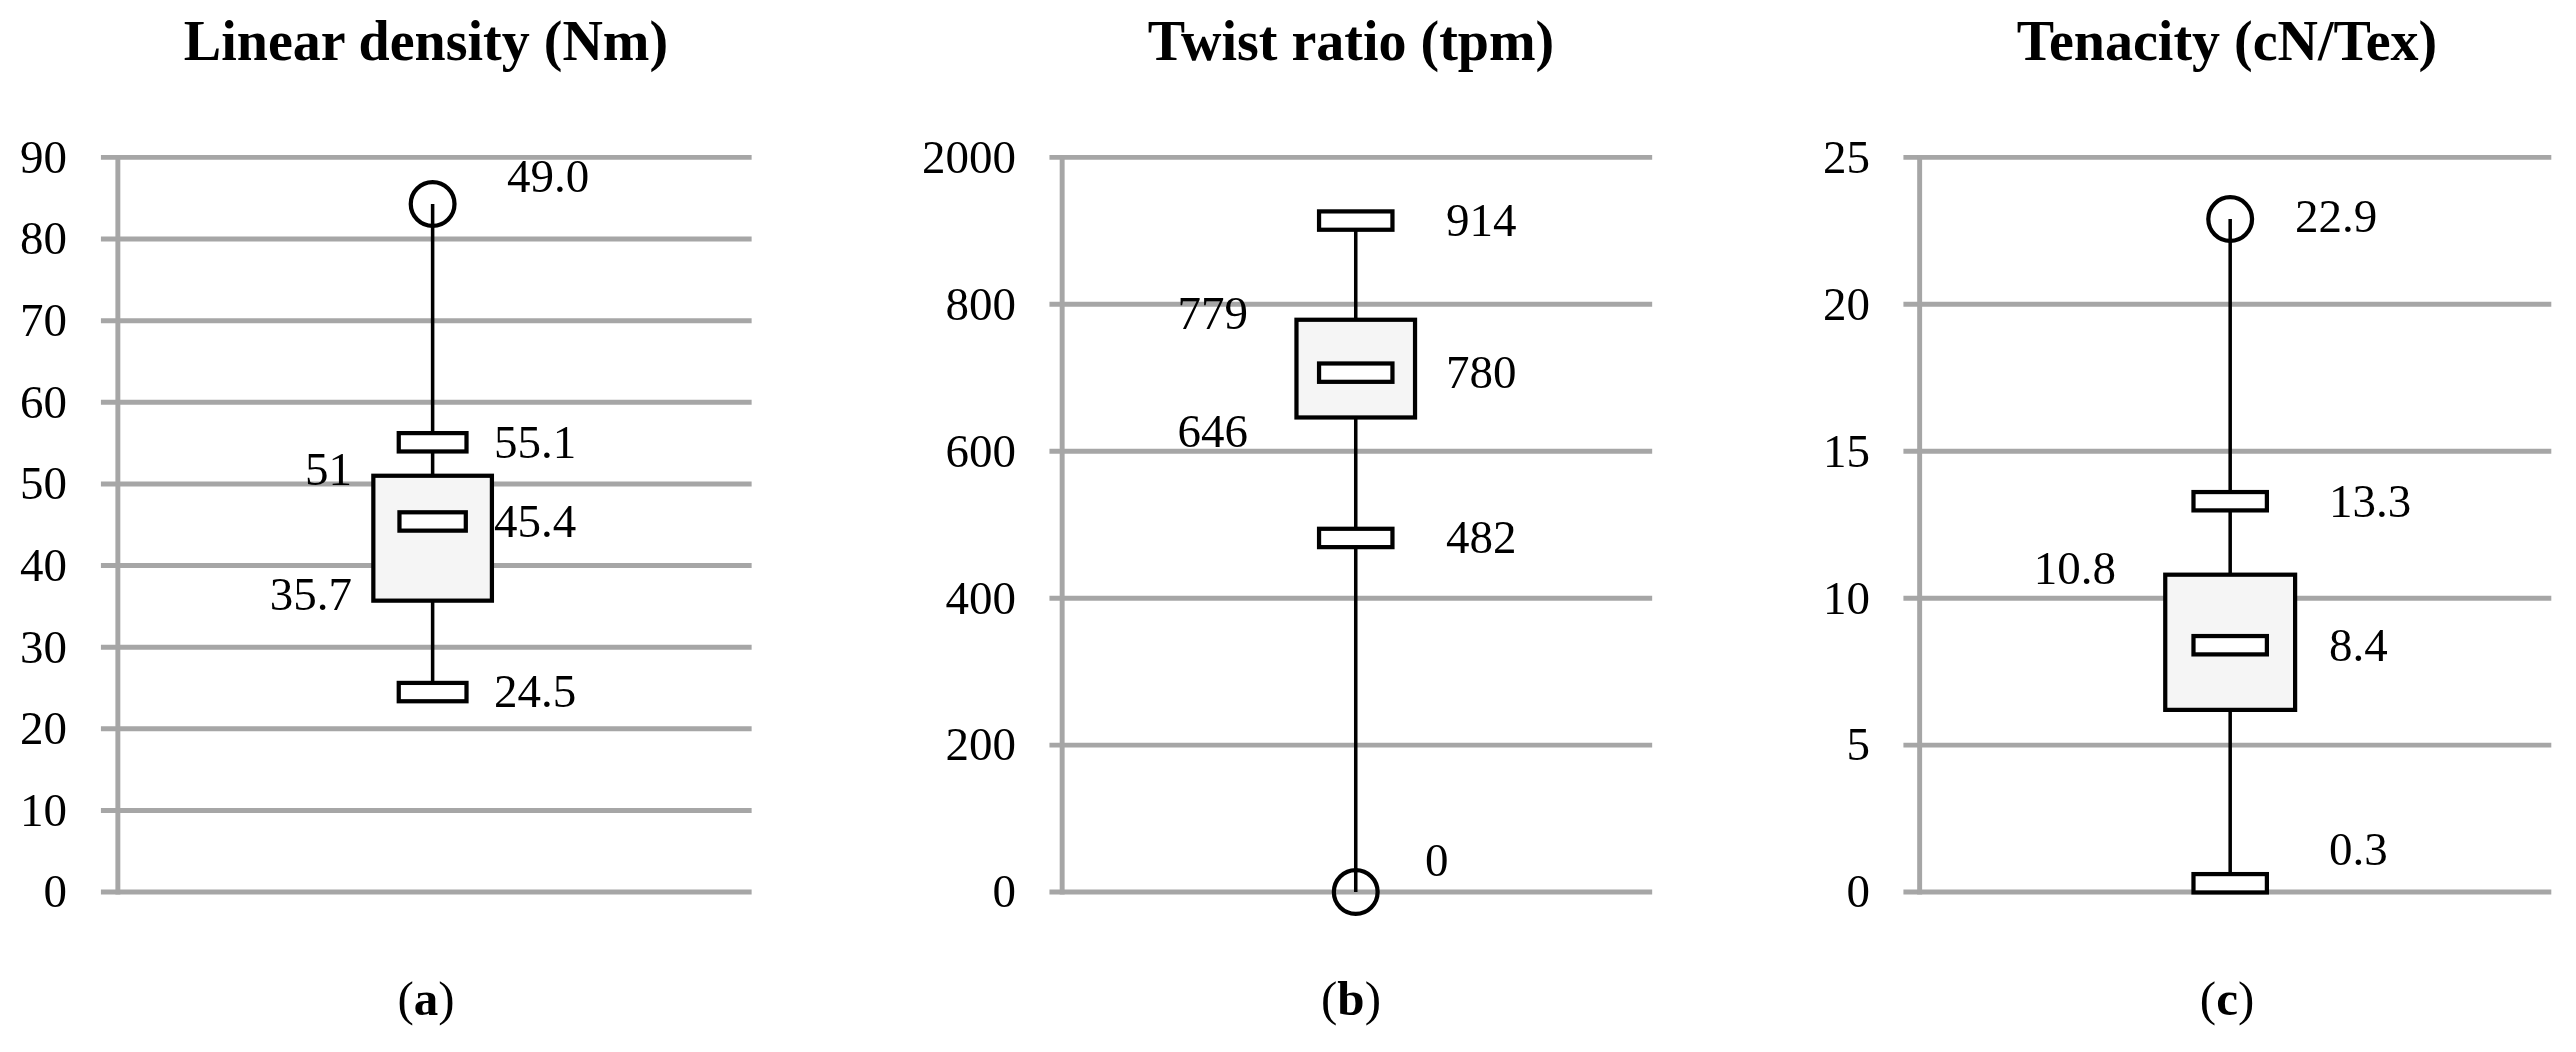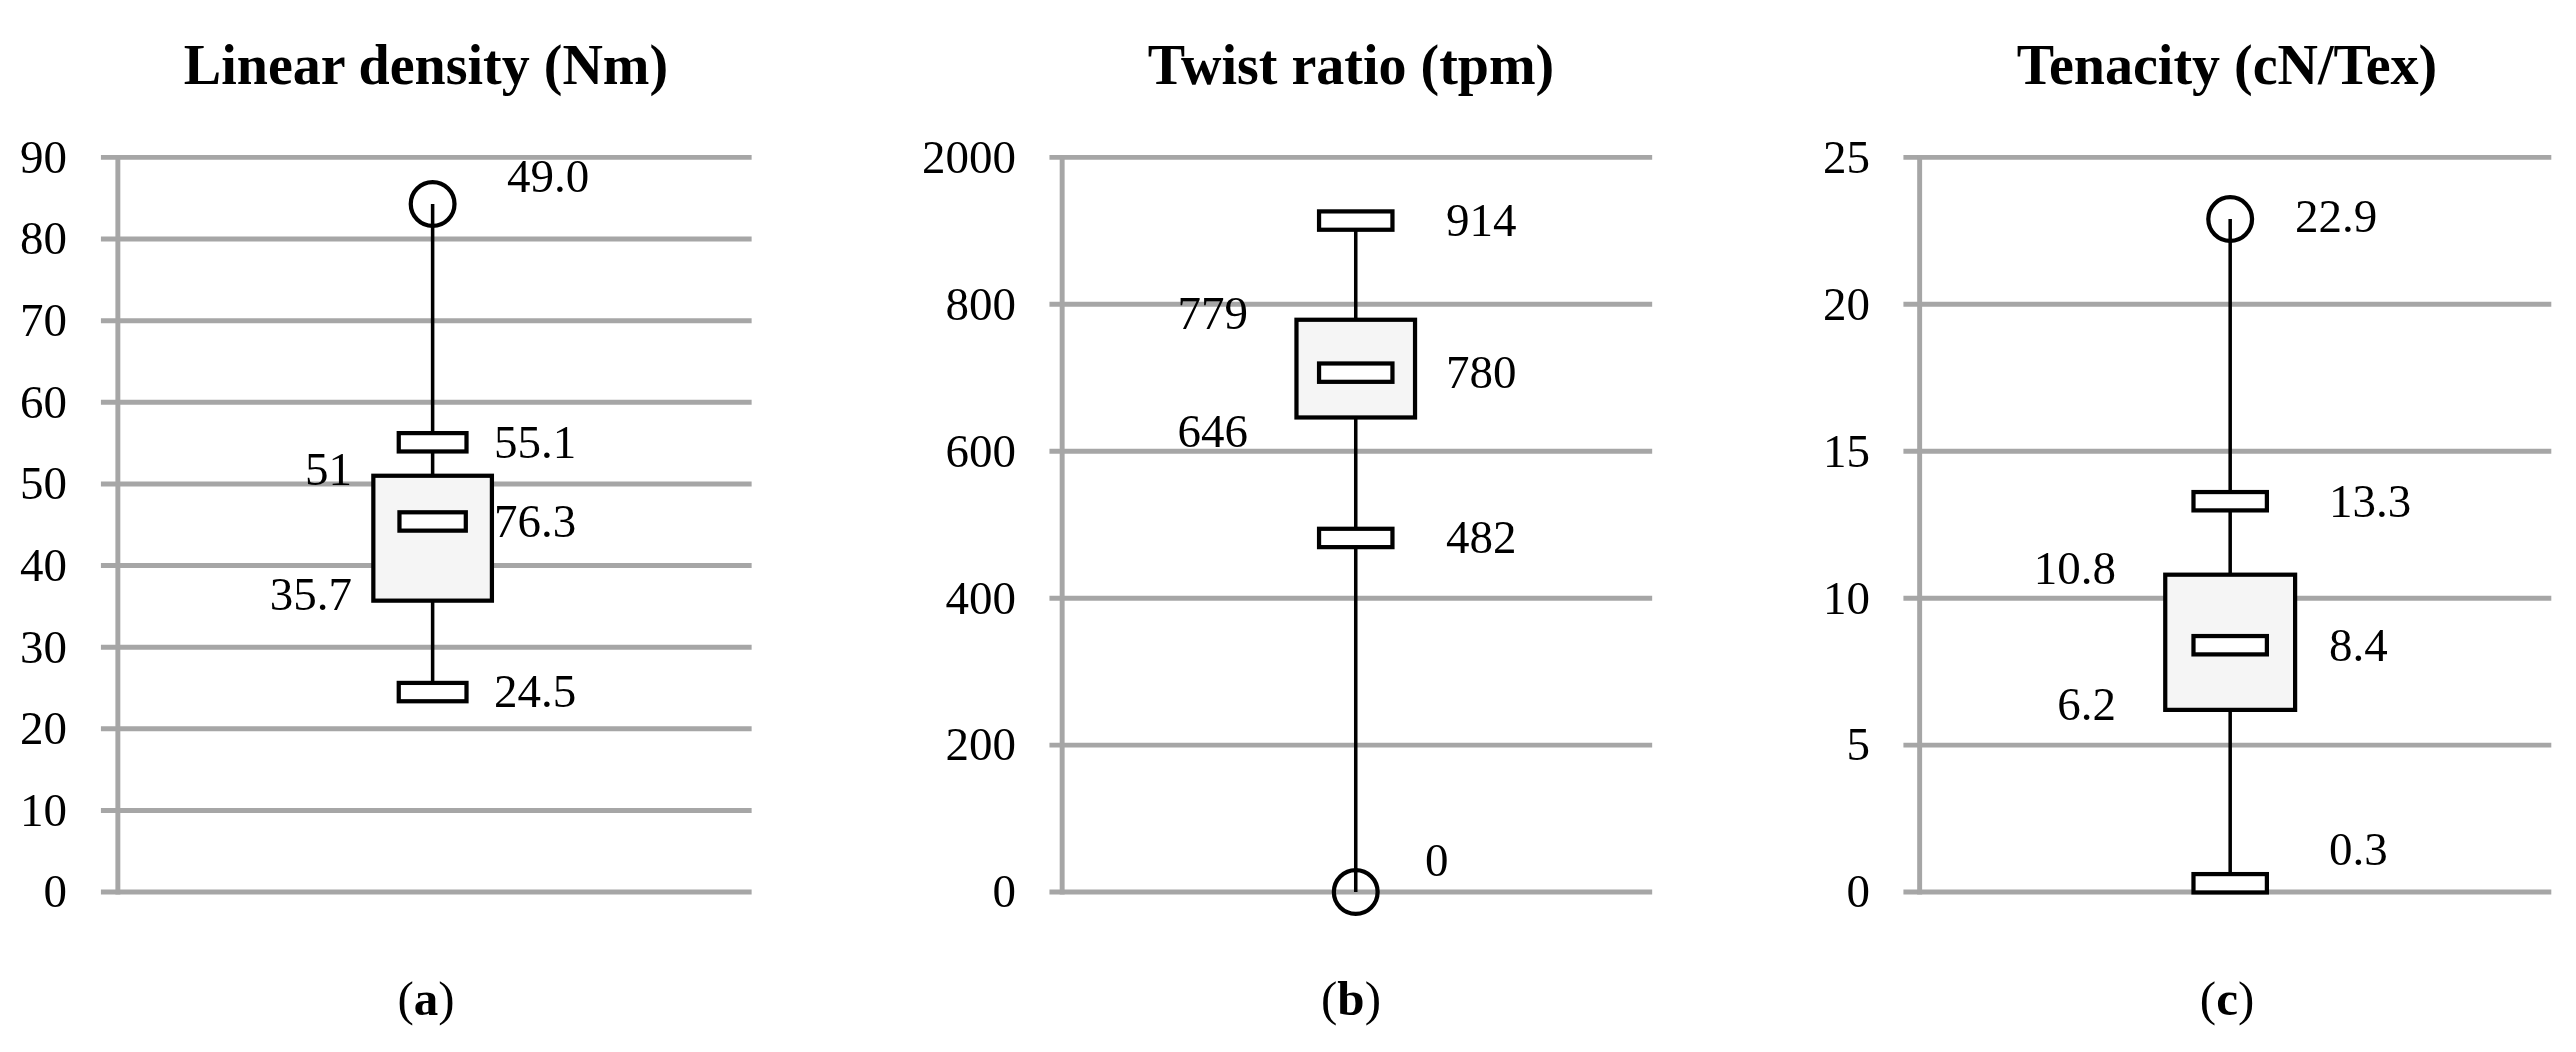--- a/index.html
+++ b/index.html
@@ -6,21 +6,21 @@
   body{
     width:2576px;height:1053px;background:#ffffff;overflow:hidden;
     font-family:"Liberation Serif", serif;color:#000;
     position:relative;
   }
   #figure{position:absolute;left:0;top:0;width:2576px;height:1053px;}
   #plot-svg{position:absolute;left:0;top:0;}
   #labels{position:absolute;left:0;top:0;width:2576px;height:1053px;pointer-events:none;}
   .title{
     position:absolute;top:4.2px;height:75px;line-height:75px;
-    font-size:56px;font-weight:bold;text-align:center;white-space:nowrap;margin-top:24px;
+    font-size:56px;font-weight:bold;text-align:center;white-space:nowrap;
   }
   .t0{left:73px;width:706px;}
   .t1{left:998px;width:706px;}
   .t2{left:1874px;width:706px;}
   .caption{
     position:absolute;top:965px;height:68px;line-height:68px;
     font-size:49px;text-align:center;white-space:nowrap;
   }
   .caption .cap-letter{font-weight:bold;}
   .c0{left:320px;width:212px;}
@@ -95,21 +95,21 @@
       <div class="lbl right-align" style="left: -102px; top: 209px; width: 169px;">80</div>
       <div class="lbl right-align" style="left: -102px; top: 291px; width: 169px;">70</div>
       <div class="lbl right-align" style="left: -102px; top: 373px; width: 169px;">60</div>
       <div class="lbl right-align" style="left: -102px; top: 454px; width: 169px;">50</div>
       <div class="lbl right-align" style="left: -102px; top: 536px; width: 169px;">40</div>
       <div class="lbl right-align" style="left: -102px; top: 618px; width: 169px;">30</div>
       <div class="lbl right-align" style="left: -102px; top: 699px; width: 169px;">20</div>
       <div class="lbl right-align" style="left: -102px; top: 781px; width: 169px;">10</div>
       <div class="lbl right-align" style="left: -102px; top: 862px; width: 169px;">0</div>
       <div class="lbl " style="left: 494px; top: 413px;">55.1</div>
-      <div class="lbl " style="left: 494px; top: 492px;">76.3</div>
+      <div class="lbl " style="left: 494px; top: 492px;">45.4</div>
       <div class="lbl " style="left: 494px; top: 662px;">24.5</div>
       <div class="lbl " style="left: 507px; top: 147px;">49.0</div>
       <div class="lbl right-align" style="left: 140px; top: 440px; width: 212px;">51</div>
       <div class="lbl right-align" style="left: 140px; top: 565px; width: 212px;">35.7</div>
       <div class="lbl right-align" style="left: 847px; top: 128px; width: 169px;">2000</div>
       <div class="lbl right-align" style="left: 847px; top: 275px; width: 169px;">800</div>
       <div class="lbl right-align" style="left: 847px; top: 422px; width: 169px;">600</div>
       <div class="lbl right-align" style="left: 847px; top: 569px; width: 169px;">400</div>
       <div class="lbl right-align" style="left: 847px; top: 715px; width: 169px;">200</div>
       <div class="lbl right-align" style="left: 847px; top: 862px; width: 169px;">0</div>
@@ -123,16 +123,15 @@
       <div class="lbl right-align" style="left: 1701px; top: 275px; width: 169px;">20</div>
       <div class="lbl right-align" style="left: 1701px; top: 422px; width: 169px;">15</div>
       <div class="lbl right-align" style="left: 1701px; top: 569px; width: 169px;">10</div>
       <div class="lbl right-align" style="left: 1701px; top: 715px; width: 169px;">5</div>
       <div class="lbl right-align" style="left: 1701px; top: 862px; width: 169px;">0</div>
       <div class="lbl " style="left: 2329px; top: 472px;">13.3</div>
       <div class="lbl " style="left: 2329px; top: 616px;">8.4</div>
       <div class="lbl " style="left: 2329px; top: 820px;">0.3</div>
       <div class="lbl " style="left: 2295px; top: 187px;">22.9</div>
       <div class="lbl right-align" style="left: 1904px; top: 539px; width: 212px;">10.8</div>
-      <div class="lbl right-align" style="left: 1904px; top: 675px; width: 212px;">6.2</div>
     </div>
 </div>
 
 
 </body></html>

